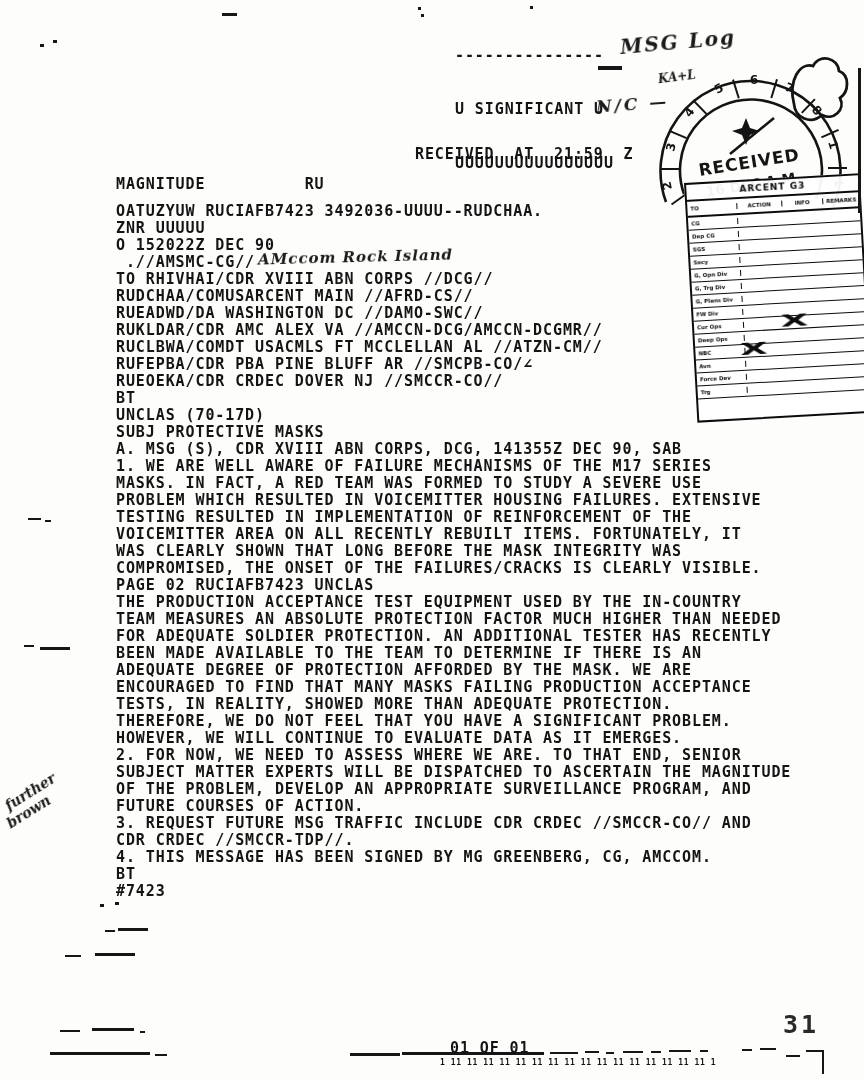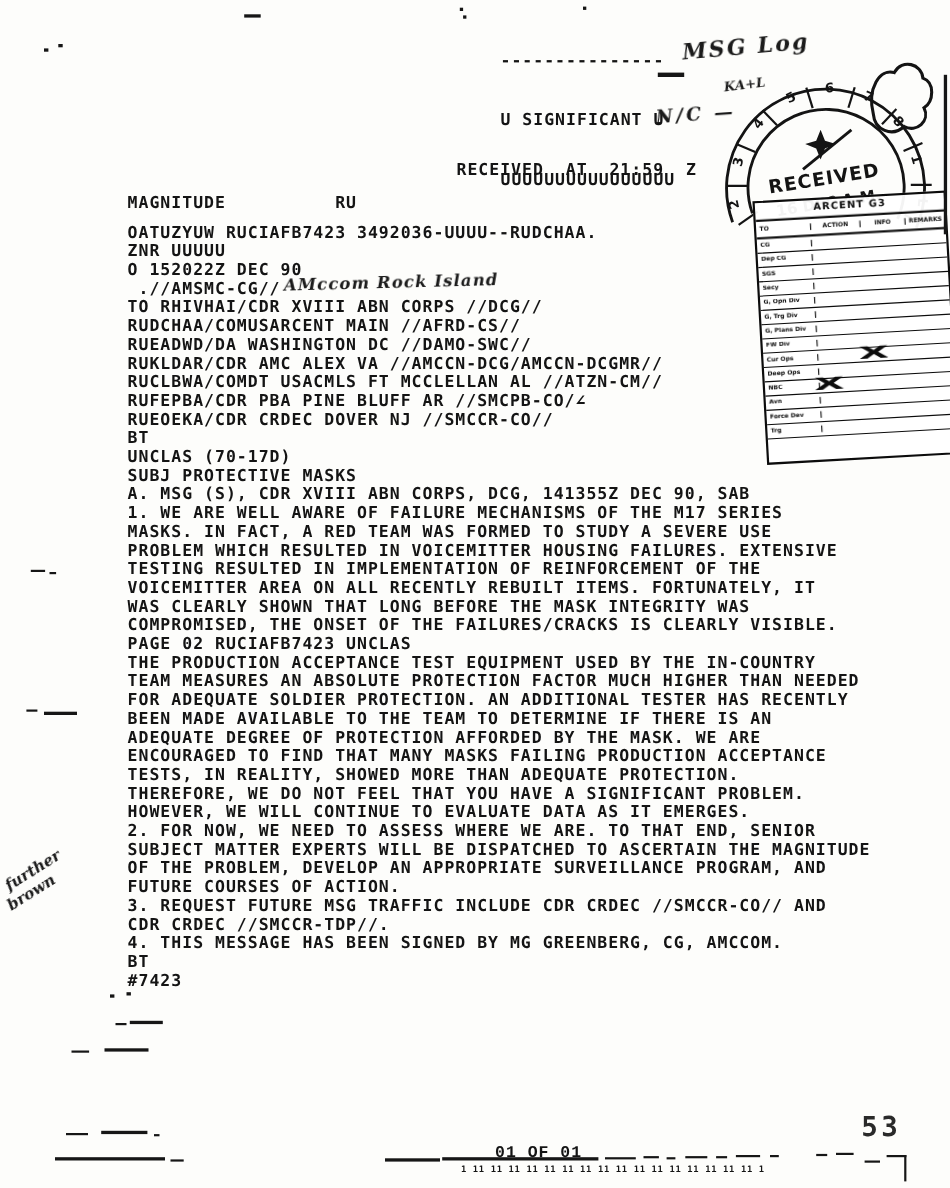--- a/index.html
+++ b/index.html
@@ -26,22 +26,22 @@
       filter:blur(0.35px);align-items:center;}
   .rt-row{height:12px;border-bottom:1.5px solid #0c0c0c;font-size:5.5px;font-weight:bold;
       align-items:center;}
   .c1{width:46px;border-right:1.5px solid #0c0c0c;padding-left:3px;filter:blur(0.4px);overflow:hidden;}
   .c2{width:44px;border-right:1.5px solid #0c0c0c;text-align:center;}
   .c3{width:40px;border-right:1.5px solid #0c0c0c;text-align:center;}
   .c4{flex:1;text-align:center;}
   .xmark{position:absolute;font-family:"DejaVu Sans",sans-serif;font-weight:bold;
       font-size:17px;color:#0c0c0c;transform:scale(2.1,0.9);filter:blur(0.2px);}
   .a{position:absolute;background:#161616;}
-  #footer-page{left:450px;top:1040px;font-family:Liberation Mono, monospace;}
-  #tick-row{left:419px;top:1058px;font-size:8px;letter-spacing:0.6px;line-height:10px;text-align:right;}
+  #footer-page{left:450px;top:1040px;}
+  #tick-row{left:440px;top:1058px;font-size:8px;letter-spacing:0.6px;line-height:10px;text-align:right;}
   #page-number{left:783px;top:1012px;font-size:25px;letter-spacing:3px;color:#2a2a2a;line-height:26px;}
 </style>
 </head>
 <body>
 
 <div class="page">
 
   <div id="banner" class="mono abs">
     <div>---------------</div>
     <div>U SIGNIFICANT U</div>
@@ -279,15 +279,15 @@
   <div class="a" style="left:760px;top:1048px;width:16px;height:2px;"></div>
 
   <div class="a" style="left:786px;top:1055px;width:14px;height:2px;"></div>
   <div class="a" style="left:806px;top:1050px;width:18px;height:2px;"></div>
   <div class="a" style="left:822px;top:1050px;width:2px;height:24px;"></div>
 
   <div class="a" style="left:858px;top:68px;width:3px;height:145px;"></div>
 
   <div id="footer-page" class="mono abs">01 OF 01</div>
   <div id="tick-row" class="mono abs">1 11 11 11 11 11 11 11 11 11 11 11 11 11 11 11 11 1</div>
-  <div id="page-number" class="mono abs">53</div>
+  <div id="page-number" class="mono abs">31</div>
 
 </div>
 
 </body></html>

